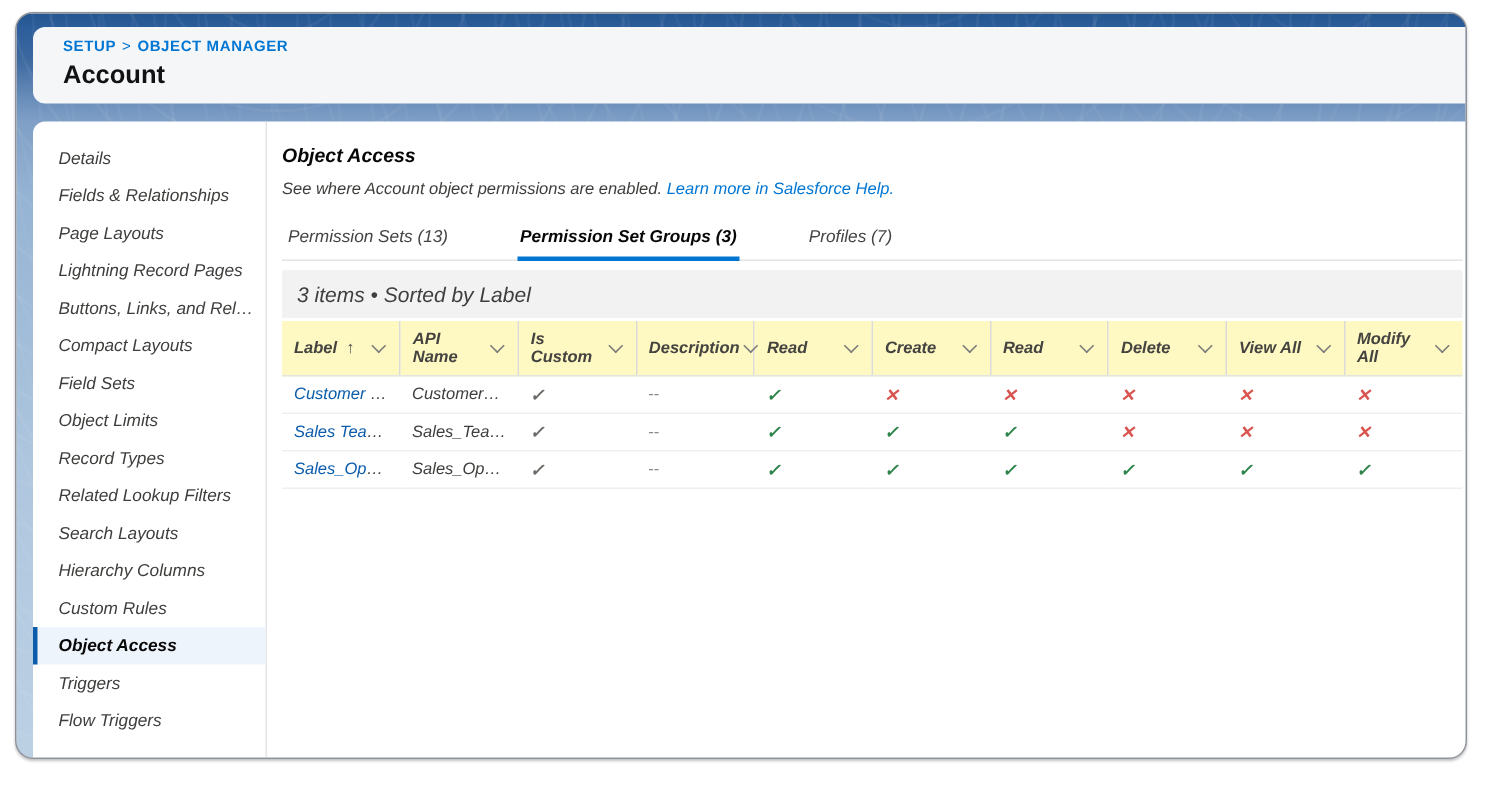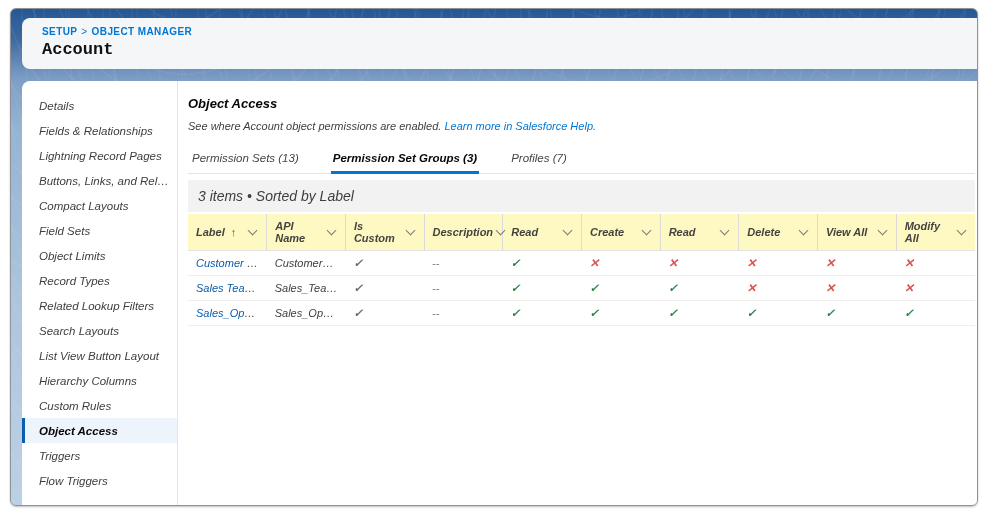--- a/index.html
+++ b/index.html
@@ -1,45 +1,45 @@
 <!DOCTYPE html>
 <html><head>
 <meta charset="utf-8">
 <style>
   html,body{margin:0;padding:0;background:#ffffff;width:999px;height:529px;
     font-family:"Liberation Sans",sans-serif;-webkit-font-smoothing:antialiased;}
   .window{position:absolute;left:10px;top:8px;width:966px;height:496px;
-    border:1px solid #8f9399;border-radius:6px;overflow:hidden;
+    border:1px solid #8f9399;border-radius:12px;overflow:hidden;
     background:linear-gradient(180deg,#24568f 0px,#2d5e9c 10px,#3c689f 30px,
       #6b8fbb 58px,#7f9fc6 72px,#95b3d3 120px,#aec6de 300px,#bcd0e4 496px);
     box-shadow:0 1px 2px rgba(0,0,0,.25);}
   .window::before{content:"";position:absolute;inset:0;pointer-events:none;
     background:
       repeating-radial-gradient(circle at 18% -40px,rgba(255,255,255,.10) 0 2px,transparent 2px 26px),
       repeating-radial-gradient(circle at 62% -60px,rgba(255,255,255,.08) 0 2px,transparent 2px 34px),
       repeating-radial-gradient(circle at 90% -30px,rgba(255,255,255,.08) 0 2px,transparent 2px 22px);
     opacity:.5;}
   .setup-header{position:relative;z-index:1;margin:9px 0 0 11px;height:51px;
     background:#f4f6f8;border-radius:8px 0 0 8px;padding:8px 0 0 20px;box-sizing:border-box;}
   .breadcrumb{font-size:10px;font-weight:bold;letter-spacing:.4px;color:#0176d3;}
   .breadcrumb .sep{margin:0 4px;color:#0176d3;font-weight:normal;}
   .breadcrumb a{color:#0176d3;text-decoration:none;cursor:pointer;}
-  .page-title{font-size:17px;font-weight:bold;color:#121212;margin-top:3px;font-family:Liberation Mono, monospace;}
+  .page-title{font-size:17px;font-weight:bold;color:#121212;margin-top:3px;}
   .content-card{position:relative;z-index:1;margin:12px 0 0 11px;height:424px;
     background:#ffffff;border-radius:8px 0 0 0;display:flex;overflow:hidden;box-sizing:border-box;font-style:italic;}
   .sidebar{width:156px;min-width:156px;border-right:1px solid #e4e4e4;padding-top:12px;box-sizing:border-box;}
   .side-item{font-size:11.5px;color:#3e3e3c;padding:6.5px 6px 6.5px 17px;cursor:pointer;
     white-space:nowrap;overflow:hidden;text-overflow:ellipsis;}
   .side-item.selected{background:#eef4fb;border-left:3px solid #0b5cab;padding-left:14px;
     font-weight:bold;color:#080707;}
   .main{flex:1;padding:15px 2px 0 10px;box-sizing:border-box;overflow:hidden;}
   .main-title{font-size:13px;font-weight:bold;color:#080707;}
   .main-desc{font-size:11px;color:#3e3e3c;margin-top:9px;}
   .main-desc a{color:#0176d3;text-decoration:none;cursor:pointer;}
-  .tabs{display:flex;gap:30px;margin-top:15px;border-bottom:1px solid #e4e4e4;padding-left:2px;}
+  .tabs{display:flex;gap:44px;margin-top:15px;border-bottom:1px solid #e4e4e4;padding-left:2px;}
   .tab{font-size:11.5px;color:#444444;padding:5px 2px 7px;cursor:pointer;border-bottom:3px solid transparent;margin-bottom:-1px;}
   .tab.active{font-weight:bold;color:#080707;border-bottom-color:#0176d3;}
   .list-bar{margin-top:6px;background:#f3f2f2;font-size:14px;color:#3e3e3c;
     padding:8px 10px;border-radius:2px 2px 0 0;}
   table{width:100%;border-collapse:collapse;table-layout:fixed;margin-top:2px;}
   th{background:#fef9c3;font-size:11px;font-weight:bold;color:#444340;text-align:left;
     padding:6px 6px 6px 8px;border-bottom:1px solid #e4e4e4;border-left:1px solid #dddbda;cursor:pointer;}
   th:first-child{border-left:none;}
   .th-inner{display:flex;align-items:center;justify-content:space-between;}
   .sort-arrow{font-weight:normal;color:#555;margin-left:3px;}
@@ -64,29 +64,29 @@
       <a>SETUP</a><span class="sep">&gt;</span><a>OBJECT MANAGER</a>
     </div>
     <div class="page-title">Account</div>
   </div>
 
   <div class="content-card">
 
     <div class="sidebar" id="sidebar">
         <div class="side-item">Details</div>
         <div class="side-item">Fields &amp; Relationships</div>
+        <div class="side-item">Page Layouts</div>
         <div class="side-item">Lightning Record Pages</div>
         <div class="side-item">Buttons, Links, and Related</div>
         <div class="side-item">Compact Layouts</div>
         <div class="side-item">Field Sets</div>
         <div class="side-item">Object Limits</div>
         <div class="side-item">Record Types</div>
         <div class="side-item">Related Lookup Filters</div>
         <div class="side-item">Search Layouts</div>
-        <div class="side-item">List View Button Layout</div>
         <div class="side-item">Hierarchy Columns</div>
         <div class="side-item">Custom Rules</div>
         <div class="side-item selected">Object Access</div>
         <div class="side-item">Triggers</div>
         <div class="side-item">Flow Triggers</div>
       </div>
 
     <div class="main">
       <div class="main-title">Object Access</div>
       <div class="main-desc">

